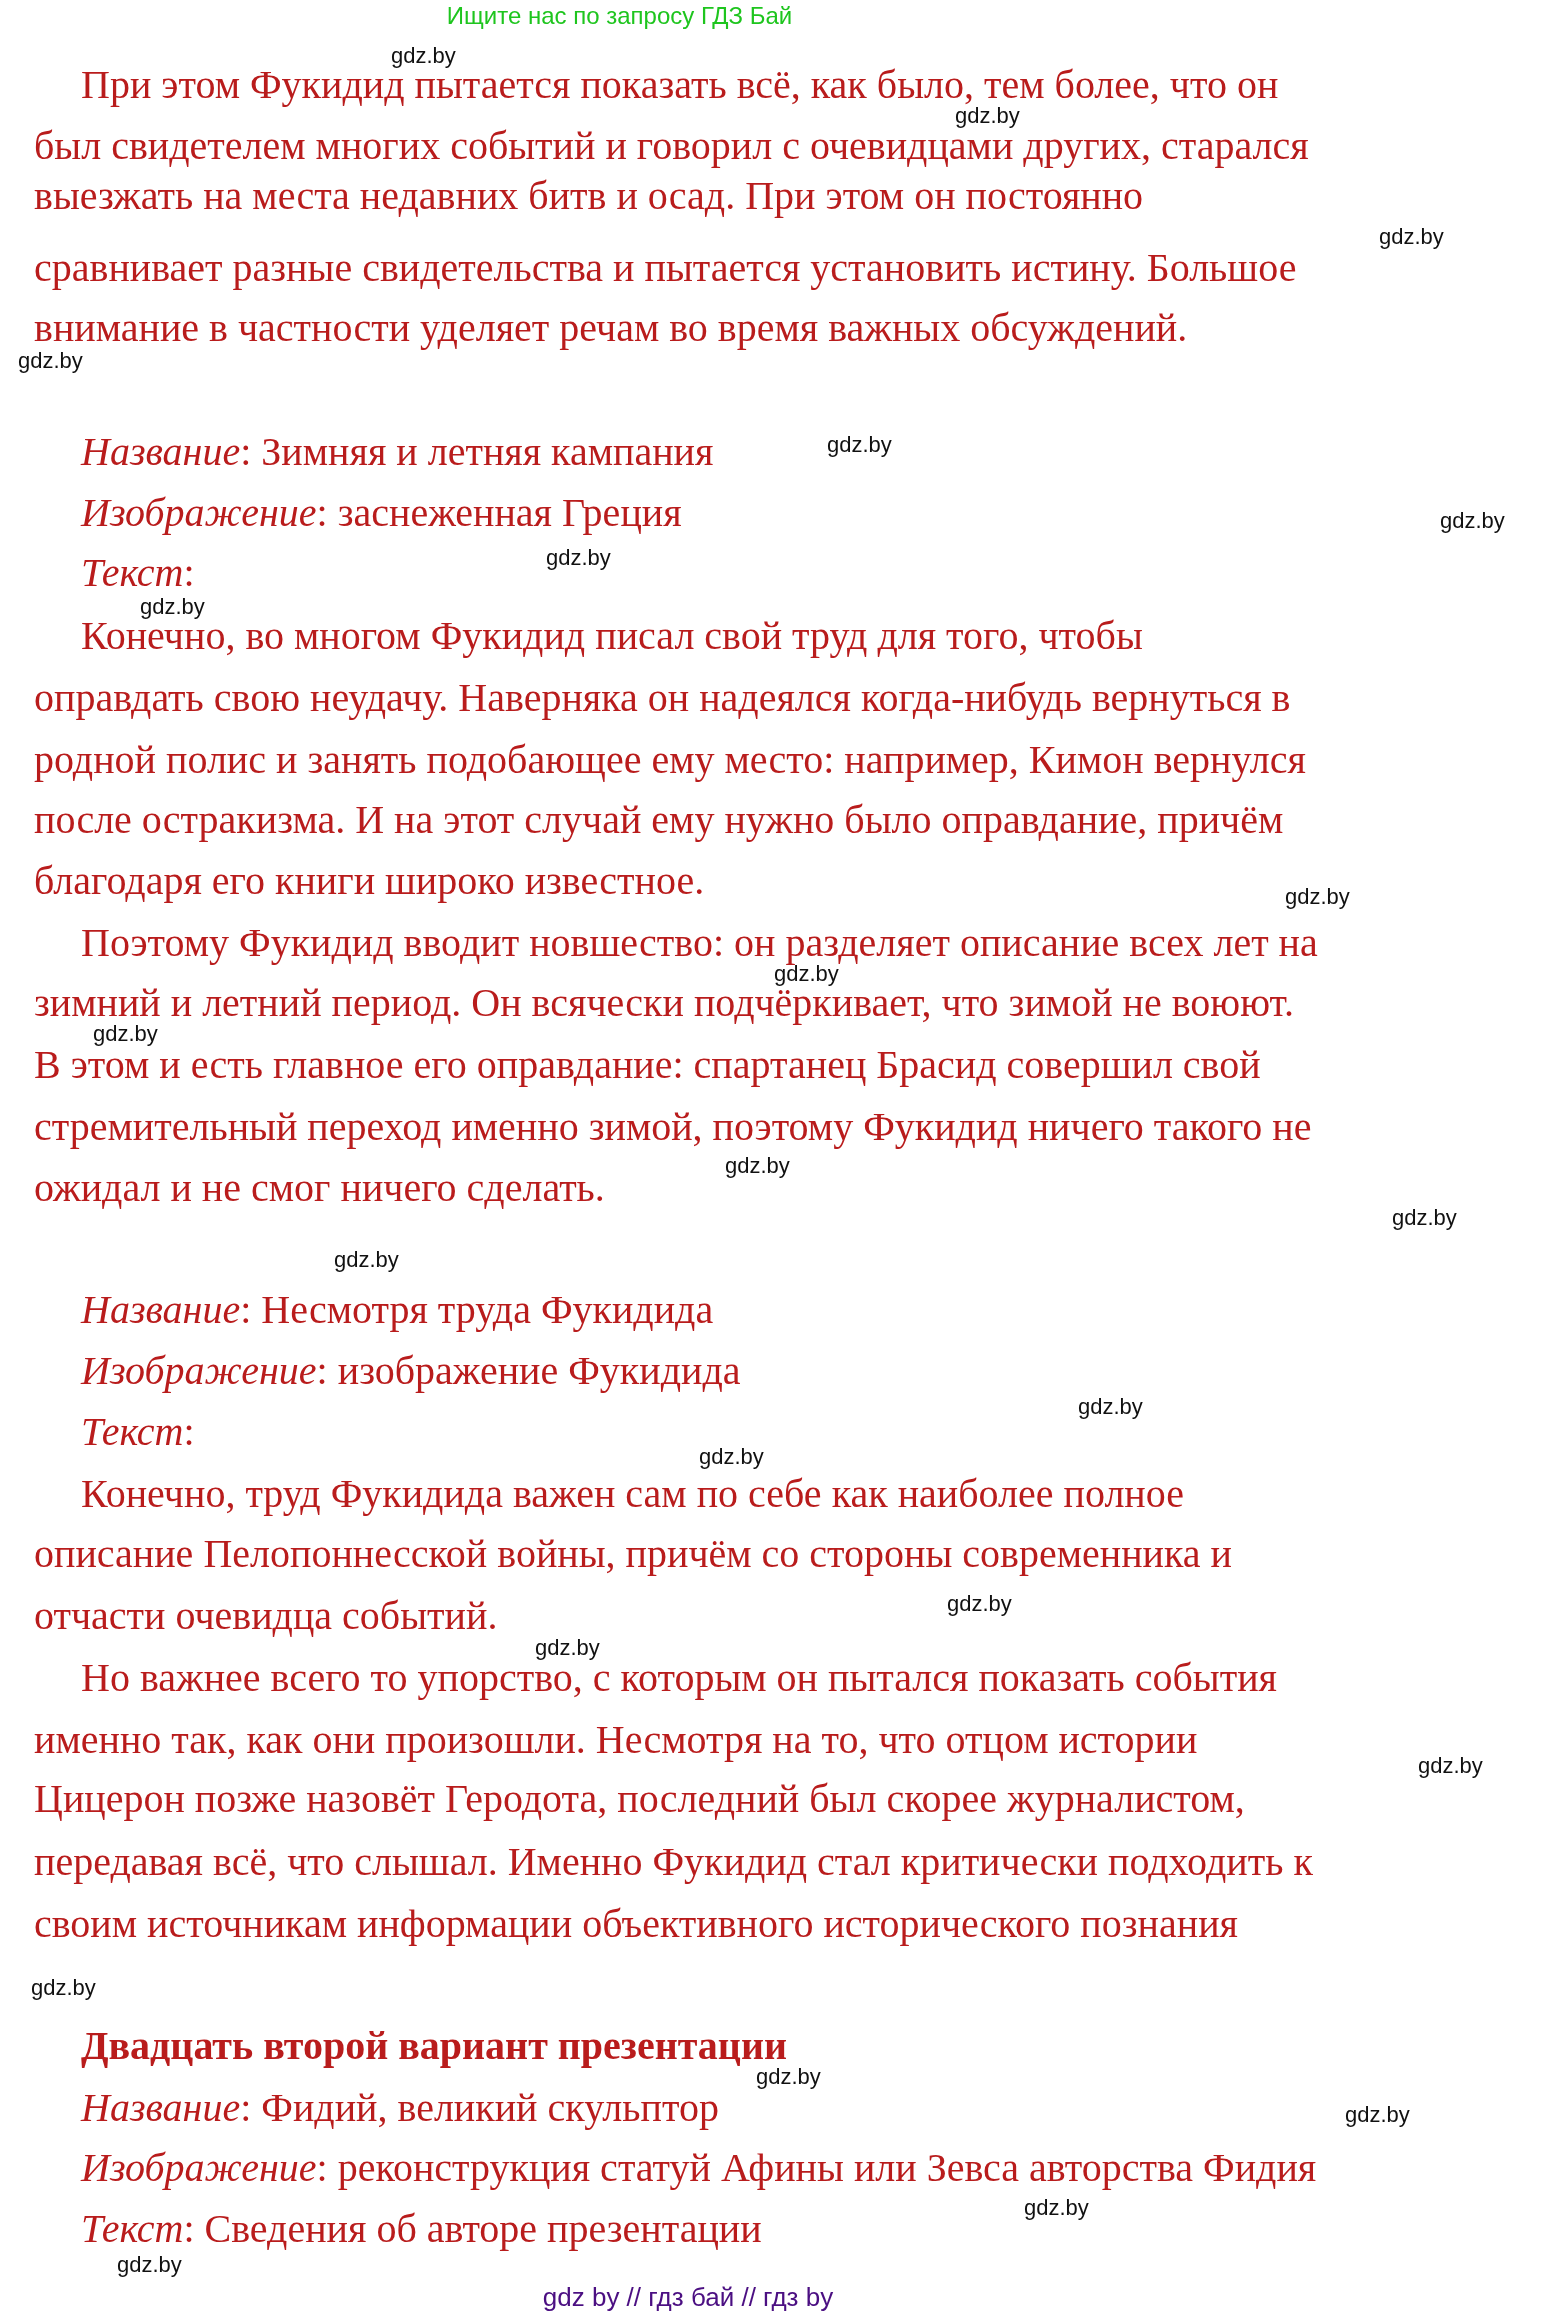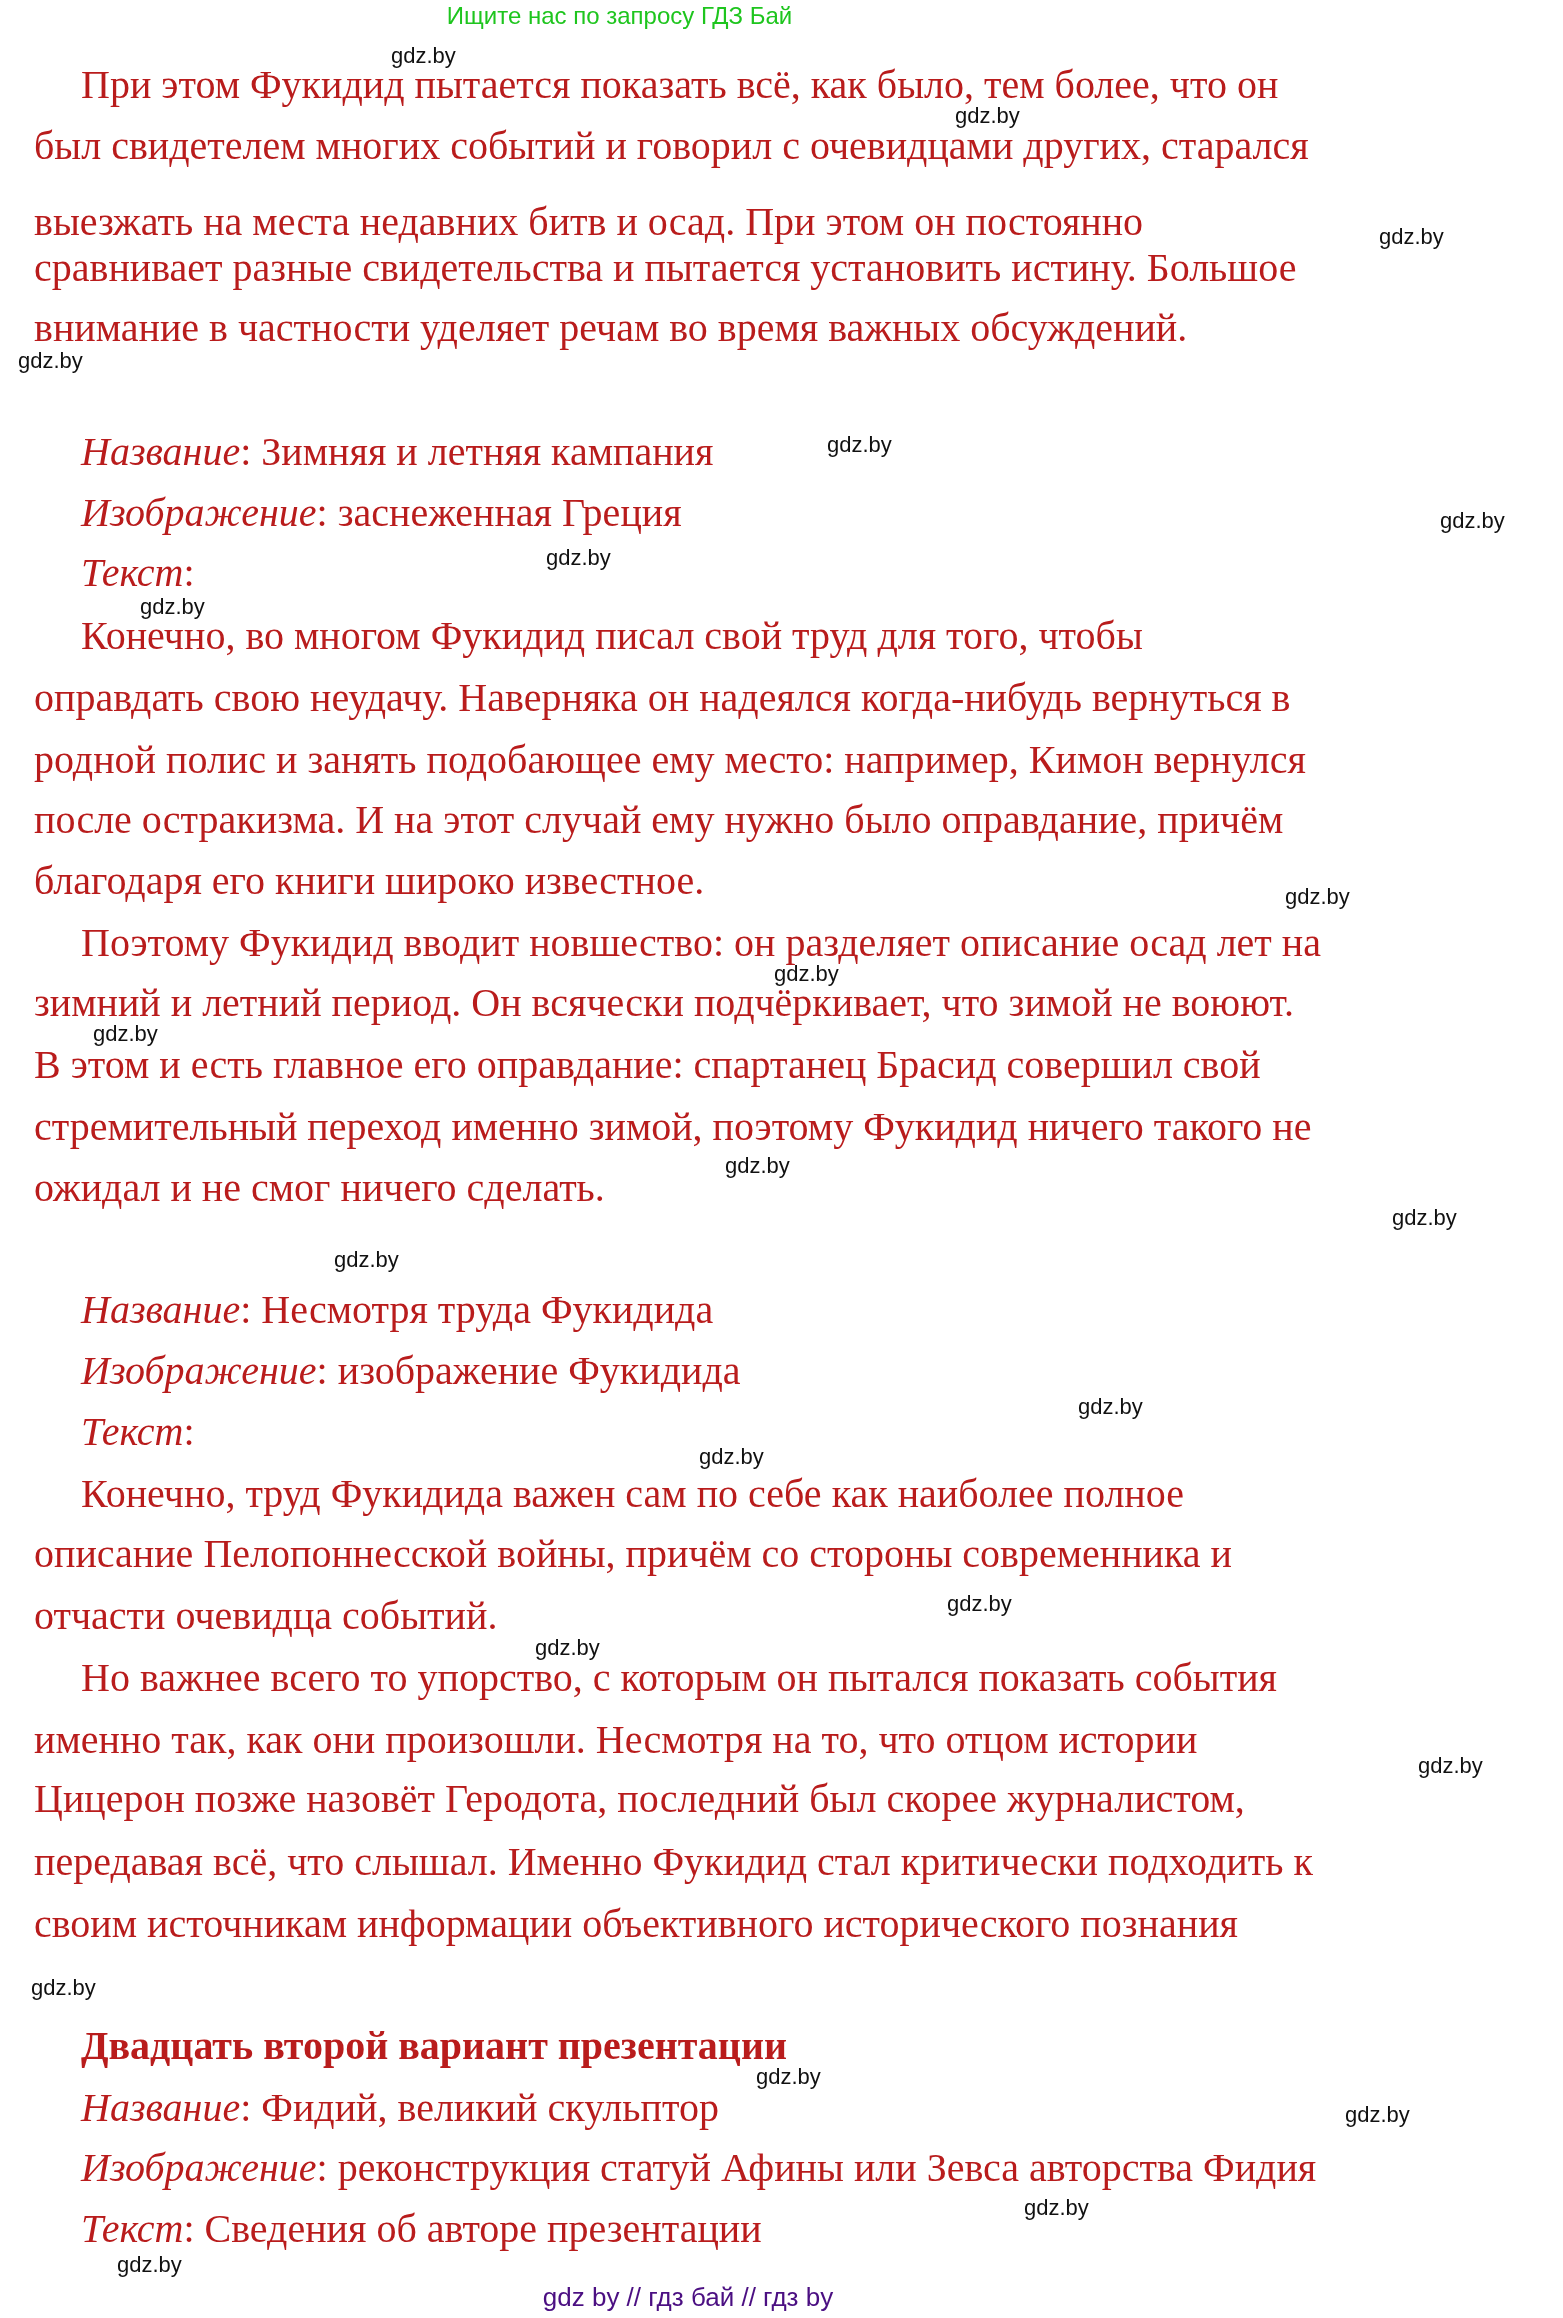--- a/index.html
+++ b/index.html
@@ -16,35 +16,35 @@
   .wm { position:absolute; font-family:"Liberation Sans", sans-serif; font-size:22px; line-height:25px;
     color:#111; white-space:nowrap; }
 </style>
 </head>
 <body>
 
 <div class="header">Ищите нас по запросу ГДЗ Бай</div>
 
 <div class="line ind" style="top:61px">При этом Фукидид пытается показать всё, как было, тем более, что он</div>
 <div class="line" style="top:122px">был свидетелем многих событий и говорил с очевидцами других, старался</div>
-<div class="line" style="top:198px">выезжать на места недавних битв и осад. При этом он постоянно</div>
+<div class="line" style="top:172px">выезжать на места недавних битв и осад. При этом он постоянно</div>
 <div class="line" style="top:244px">сравнивает разные свидетельства и пытается установить истину. Большое</div>
 <div class="line" style="top:304px">внимание в частности уделяет речам во время важных обсуждений.</div>
 
 <div class="line ind" style="top:428px"><span class="lab">Название</span><span>:</span><span> Зимняя и летняя кампания</span></div>
 <div class="line ind" style="top:489px"><span class="lab">Изображение</span><span>:</span><span> заснеженная Греция</span></div>
 <div class="line ind" style="top:549px"><span class="lab">Текст</span><span>:</span></div>
 
 <div class="line ind" style="top:612px">Конечно, во многом Фукидид писал свой труд для того, чтобы</div>
 <div class="line" style="top:674px">оправдать свою неудачу. Наверняка он надеялся когда-нибудь вернуться в</div>
 <div class="line" style="top:736px">родной полис и занять подобающее ему место: например, Кимон вернулся</div>
 <div class="line" style="top:796px">после остракизма. И на этот случай ему нужно было оправдание, причём</div>
 <div class="line" style="top:857px">благодаря его книги широко известное.</div>
 
-<div class="line ind" style="top:919px">Поэтому Фукидид вводит новшество: он разделяет описание осад лет на</div>
+<div class="line ind" style="top:919px">Поэтому Фукидид вводит новшество: он разделяет описание всех лет на</div>
 <div class="line" style="top:979px">зимний и летний период. Он всячески подчёркивает, что зимой не воюют.</div>
 <div class="line" style="top:1041px">В этом и есть главное его оправдание: спартанец Брасид совершил свой</div>
 <div class="line" style="top:1103px">стремительный переход именно зимой, поэтому Фукидид ничего такого не</div>
 <div class="line" style="top:1164px">ожидал и не смог ничего сделать.</div>
 
 <div class="line ind" style="top:1286px"><span class="lab">Название</span><span>:</span><span> Несмотря труда Фукидида</span></div>
 <div class="line ind" style="top:1347px"><span class="lab">Изображение</span><span>:</span><span> изображение Фукидида</span></div>
 <div class="line ind" style="top:1408px"><span class="lab">Текст</span><span>:</span></div>
 
 <div class="line ind" style="top:1470px">Конечно, труд Фукидида важен сам по себе как наиболее полное</div>

